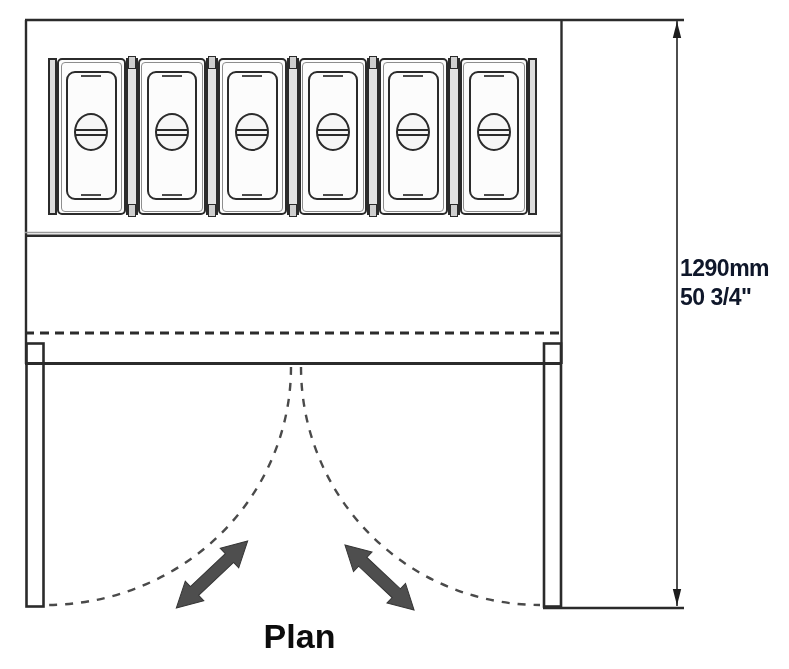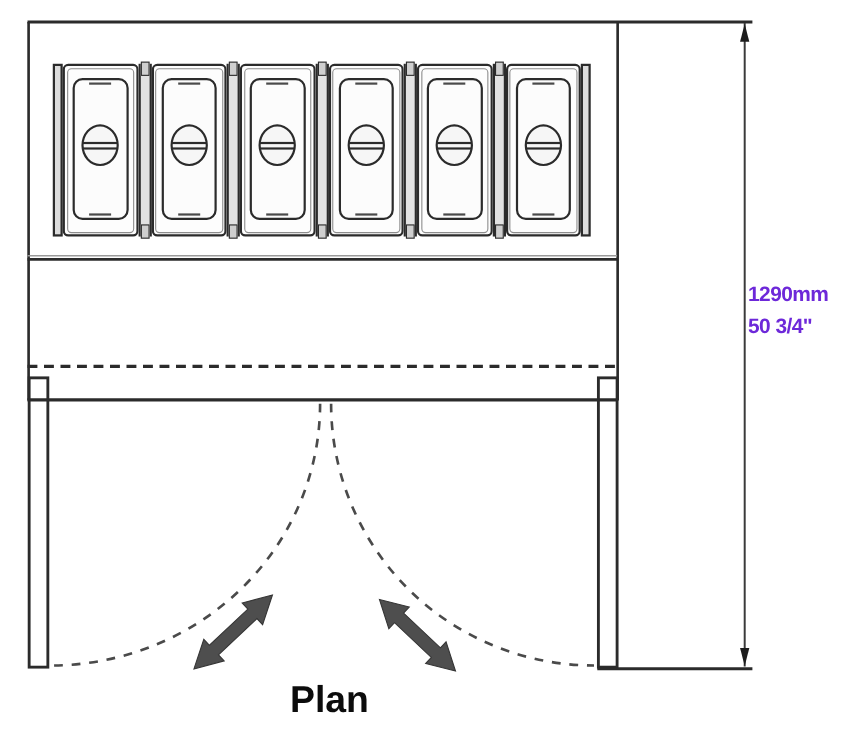--- a/index.html
+++ b/index.html
@@ -63,21 +63,21 @@
   .sep::before,.sep::after{
     content:"";position:absolute;left:50%;transform:translateX(-50%);
     width:6px;height:11px;background:#cfcfcf;border:1.6px solid var(--line);
   }
   .sep::before{top:-2px;}
   .sep::after{bottom:-2px;}
 
   
   #dim-label{
     position:absolute;left:680px;top:254px;width:108px;
-    color:#6d28d9;font-weight:bold;font-size:19px;line-height:29px;
+    color:#0f172a;font-weight:bold;font-size:23px;line-height:29px;
     letter-spacing:-0.5px;white-space:nowrap;
   }
   #caption{
     position:absolute;left:242px;top:617px;width:115px;
     text-align:center;color:#0c0c0c;
     font-weight:bold;font-size:34px;line-height:38px;
   }
 </style>
 </head>
 <body>

